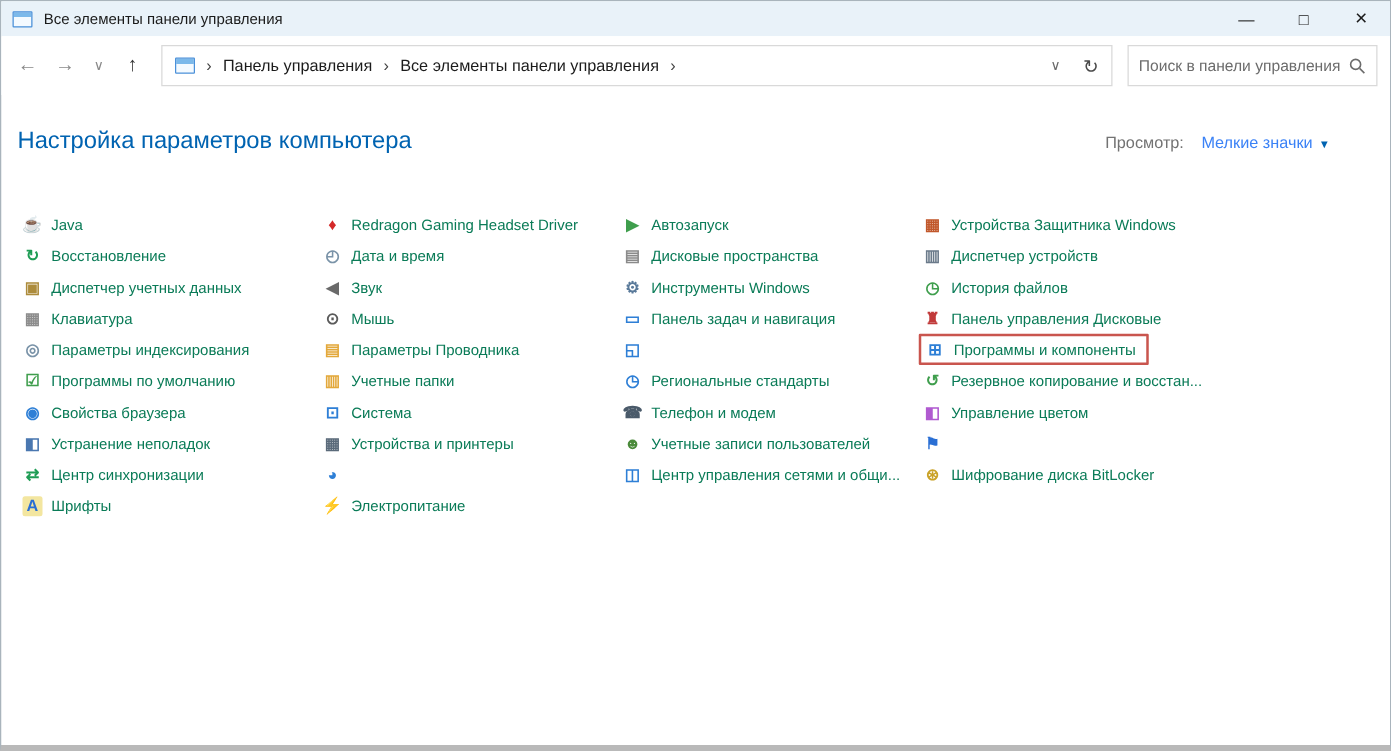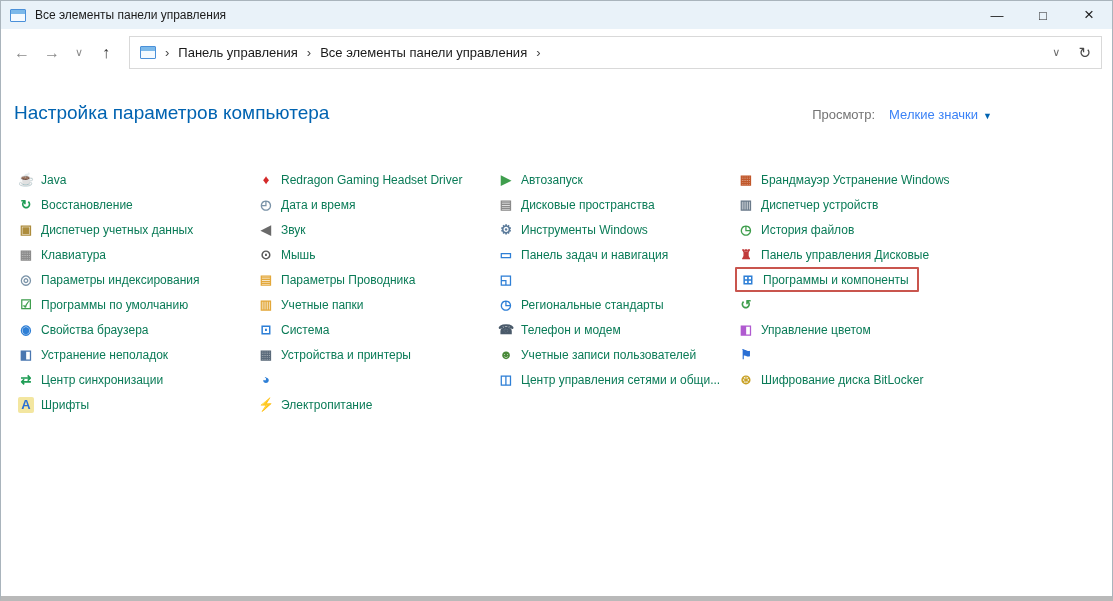--- a/index.html
+++ b/index.html
@@ -48,21 +48,21 @@
     display:flex; align-items:center; padding:0 8px;
   }
   .searchbox input{
     border:none; outline:none; flex:1; font-size:12.5px; color:#333;
     font-family:"Liberation Sans",sans-serif; background:transparent;
   }
   .searchbox input::placeholder{ color:#6c6c6c; }
   .search-glyph{ flex:0 0 auto; display:flex; }
   
   .pagehead{
-    display:flex; align-items:baseline; padding:26px 120px 0 13px;
+    display:flex; align-items:baseline; padding:26px 48px 0 13px;
   }
   .page-title{ font-size:19px; color:#0063b1; font-weight:400; }
   .view-group{ margin-left:auto; display:flex; align-items:baseline; font-size:13px; }
   .view-label{ color:#737373; margin-right:14px; }
   .view-value{ color:#3b82f6; cursor:pointer; }
   .view-caret{ color:#0063b1; font-size:9px; margin-left:5px; }
   
   .grid{
     position:absolute; left:14px; top:166px;
     display:grid; grid-template-columns:repeat(4,240px);
@@ -109,20 +109,29 @@
       <span class="crumb">Панель управления</span>
       <span class="crumb-sep">›</span>
       <span class="crumb">Все элементы панели управления</span>
       <span class="crumb-sep">›</span>
       <div class="addr-right">
         <span class="addr-chevron">∨</span>
         <span class="addr-refresh">↻</span>
       </div>
     </div>
 
+    <div class="searchbox">
+      <input type="text" placeholder="Поиск в панели управления" style="">
+      <span class="search-glyph">
+        <svg width="14" height="14" viewBox="0 0 14 14">
+          <circle cx="5.5" cy="5.5" r="4" fill="none" stroke="#6c6c6c" stroke-width="1.3"></circle>
+          <line x1="8.7" y1="8.7" x2="12.5" y2="12.5" stroke="#6c6c6c" stroke-width="1.3"></line>
+        </svg>
+      </span>
+    </div>
   </div>
 
   <div class="pagehead">
     <h1 class="page-title">Настройка параметров компьютера</h1>
     <div class="view-group">
       <span class="view-label">Просмотр:</span>
       <span class="view-value">Мелкие значки</span>
       <span class="view-caret">▼</span>
     </div>
   </div>
@@ -244,40 +253,41 @@
           <span>Учетные записи пользователей</span>
         </div>
         <div class="item">
           <span class="ic" style="color: rgb(46, 127, 214);">◫</span>
           <span>Центр управления сетями и общи...</span>
         </div>
       </div>
       <div class="col">
         <div class="item">
           <span class="ic" style="color: rgb(193, 87, 42);">▦</span>
-          <span>Брандмауэр Устранение Windows</span>
+          <span>Устройства Защитника Windows</span>
         </div>
         <div class="item">
           <span class="ic" style="color: rgb(106, 122, 138);">▥</span>
           <span>Диспетчер устройств</span>
         </div>
         <div class="item">
           <span class="ic" style="color: rgb(63, 158, 77);">◷</span>
           <span>История файлов</span>
         </div>
         <div class="item">
           <span class="ic" style="color: rgb(193, 58, 58);">♜</span>
           <span>Панель управления Дисковые</span>
         </div>
         <div class="item highlighted">
           <span class="ic" style="color: rgb(46, 127, 214);">⊞</span>
           <span>Программы и компоненты</span>
         </div>
         <div class="item">
           <span class="ic" style="color: rgb(63, 158, 77);">↺</span>
+          <span>Резервное копирование и восстан...</span>
         </div>
         <div class="item">
           <span class="ic" style="color: rgb(176, 90, 208);">◧</span>
           <span>Управление цветом</span>
         </div>
         <div class="item">
           <span class="ic" style="color: rgb(42, 111, 212);">⚑</span>
         </div>
         <div class="item">
           <span class="ic" style="color: rgb(201, 162, 39);">⊛</span>

